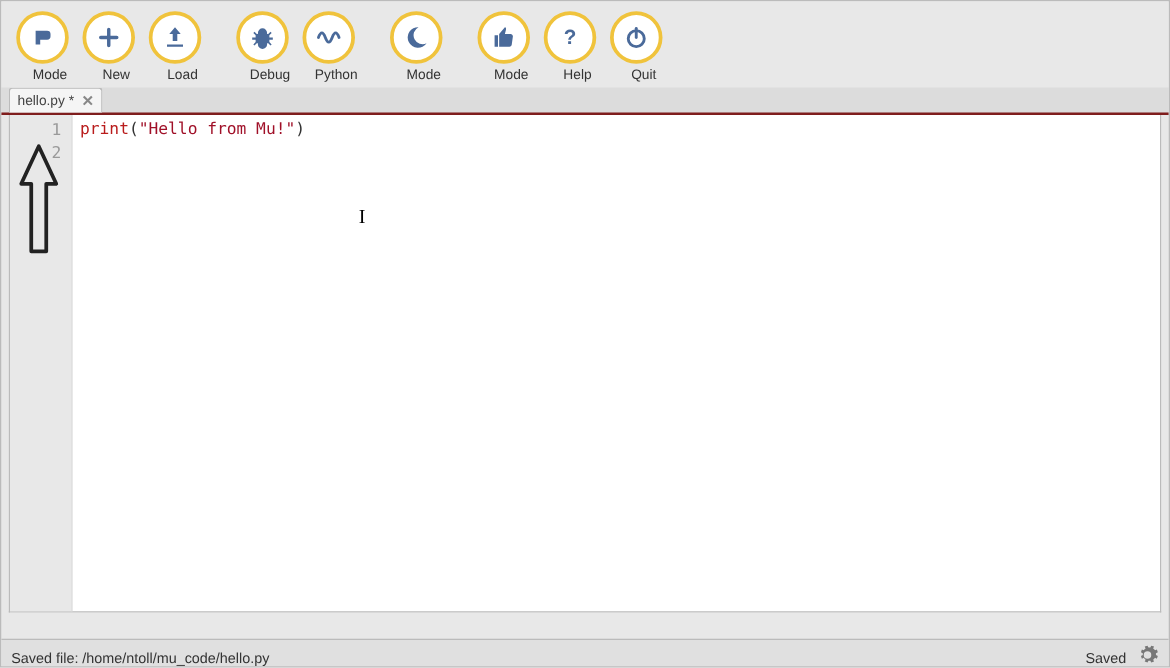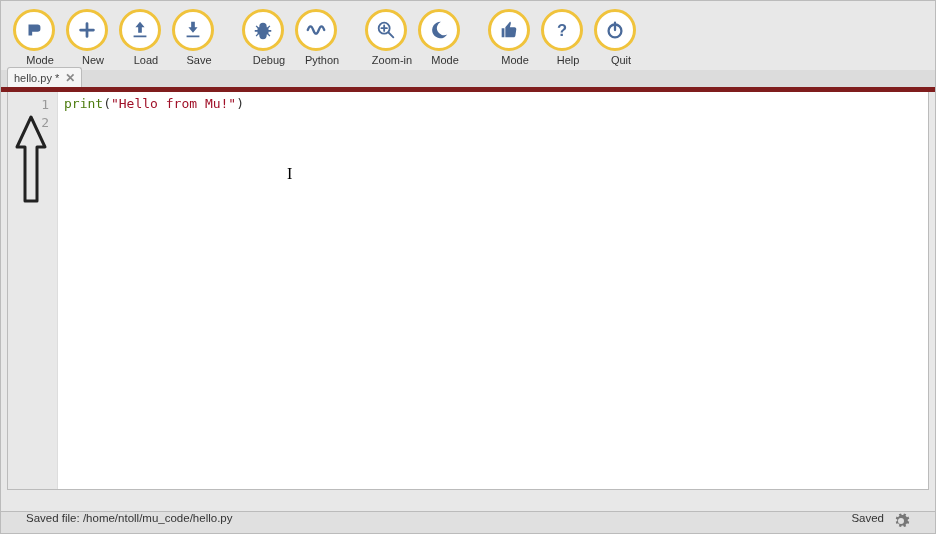--- a/index.html
+++ b/index.html
@@ -42,21 +42,21 @@
 .tool-label {
   font-size: 11px;
   color: #333;
   margin-top: 3px;
   white-space: nowrap;
   margin-left: 12px;
 }
 .tab-bar {
   display: flex;
   background: #dcdcdc;
-  border-bottom: 5px solid #7f1d1d;
+  border-bottom: 2px solid #7f1d1d;
   padding-left: 6px;
   height: 22px;
   align-items: flex-end;
 }
 .tab {
   background: #f5f5f5;
   border: 1px solid #bbb;
   border-bottom: none;
   border-radius: 3px 3px 0 0;
   padding: 2px 6px;
@@ -94,21 +94,21 @@
 }
 .gutter div { height: 18px; line-height: 18px; }
 .code {
   flex: 1;
   font-family: "Consolas", "Monaco", monospace;
   font-size: 13px;
   padding: 4px 6px;
   white-space: pre;
   position: relative;
 }
-.tok-fn { color: #4d7c0f; }
+.tok-fn { color: #b91c1c; }
 .tok-punc { color: #333; }
 .tok-str { color: #a01028; }
 .arrow-overlay {
   position: absolute;
   left: 10px;
   top: 110px;
   pointer-events: none;
 }
 .cursor-i {
   position: absolute;
@@ -121,22 +121,22 @@
 }
 .status-bar {
   position: absolute;
   bottom: 0;
   left: 0;
   right: 0;
   height: 22px;
   background: #e0e0e0;
   border-top: 1px solid #bbb;
   display: flex;
-  align-items: flex-start;
-  padding: 0 25px;
+  align-items: flex-end;
+  padding: 0 8px;
   font-size: 11.5px;
   color: #333;
 }
 .status-spacer { flex: 1; }
 .status-gear { margin-left: 8px; display:flex; align-items:center; }
 </style>
 </head>
 <body>
 
 <div class="toolbar">
@@ -157,55 +157,38 @@
     <div class="tool-label">New</div>
   </div>
   <div class="tool-button">
     <div class="tool-icon">
       <svg viewBox="0 0 24 24">
           <path fill="#4a6a9a" d="M5 18h14v2H5zM12 3l5 6h-3v6h-4V9H7l5-6z"></path>
         </svg>
     </div>
     <div class="tool-label">Load</div>
   </div>
-  <div class="tool-button">
-    <div class="tool-icon">
-      <svg viewBox="0 0 24 24">
-          <path fill="#4a6a9a" d="M5 18h14v2H5zM12 15l-5-6h3V3h4v6h3l-5 6z"></path>
-        </svg>
-    </div>
-    <div class="tool-label">Save</div>
-  </div>
   <div class="tool-sep"></div>
   <div class="tool-button">
     <div class="tool-icon">
       <svg viewBox="0 0 24 24">
           <path fill="#4a6a9a" d="M12 4a4 4 0 0 1 4 4v1h1l2-2 1 1-2 2v2h3v2h-3v2l2 2-1 1-2-2h-1v1a4 4 0 0 1-8 0v-1H7l-2 2-1-1 2-2v-2H3v-2h3v-2L4 8l1-1 2 2h1V8a4 4 0 0 1 4-4z"></path>
         </svg>
     </div>
     <div class="tool-label">Debug</div>
   </div>
   <div class="tool-button">
     <div class="tool-icon">
       <svg viewBox="0 0 24 24">
           <path fill="none" stroke="#4a6a9a" stroke-width="2.5" stroke-linecap="round" d="M3 12q3-8 6 0t6 0 6 0"></path>
         </svg>
     </div>
     <div class="tool-label">Python</div>
   </div>
   <div class="tool-sep"></div>
-  <div class="tool-button">
-    <div class="tool-icon">
-      <svg viewBox="0 0 24 24">
-          <circle cx="10" cy="10" r="6" fill="none" stroke="#4a6a9a" stroke-width="2"></circle>
-          <path stroke="#4a6a9a" stroke-width="2" stroke-linecap="round" d="M15 15l5 5M10 7v6M7 10h6"></path>
-        </svg>
-    </div>
-    <div class="tool-label">Zoom-in</div>
-  </div>
   <div class="tool-button">
     <div class="tool-icon">
       <svg viewBox="0 0 24 24">
           <path fill="#4a6a9a" d="M14 3a9 9 0 1 0 7 14 7 7 0 0 1-7-14z"></path>
         </svg>
     </div>
     <div class="tool-label">Mode</div>
   </div>
   <div class="tool-sep"></div>
   <div class="tool-button">

